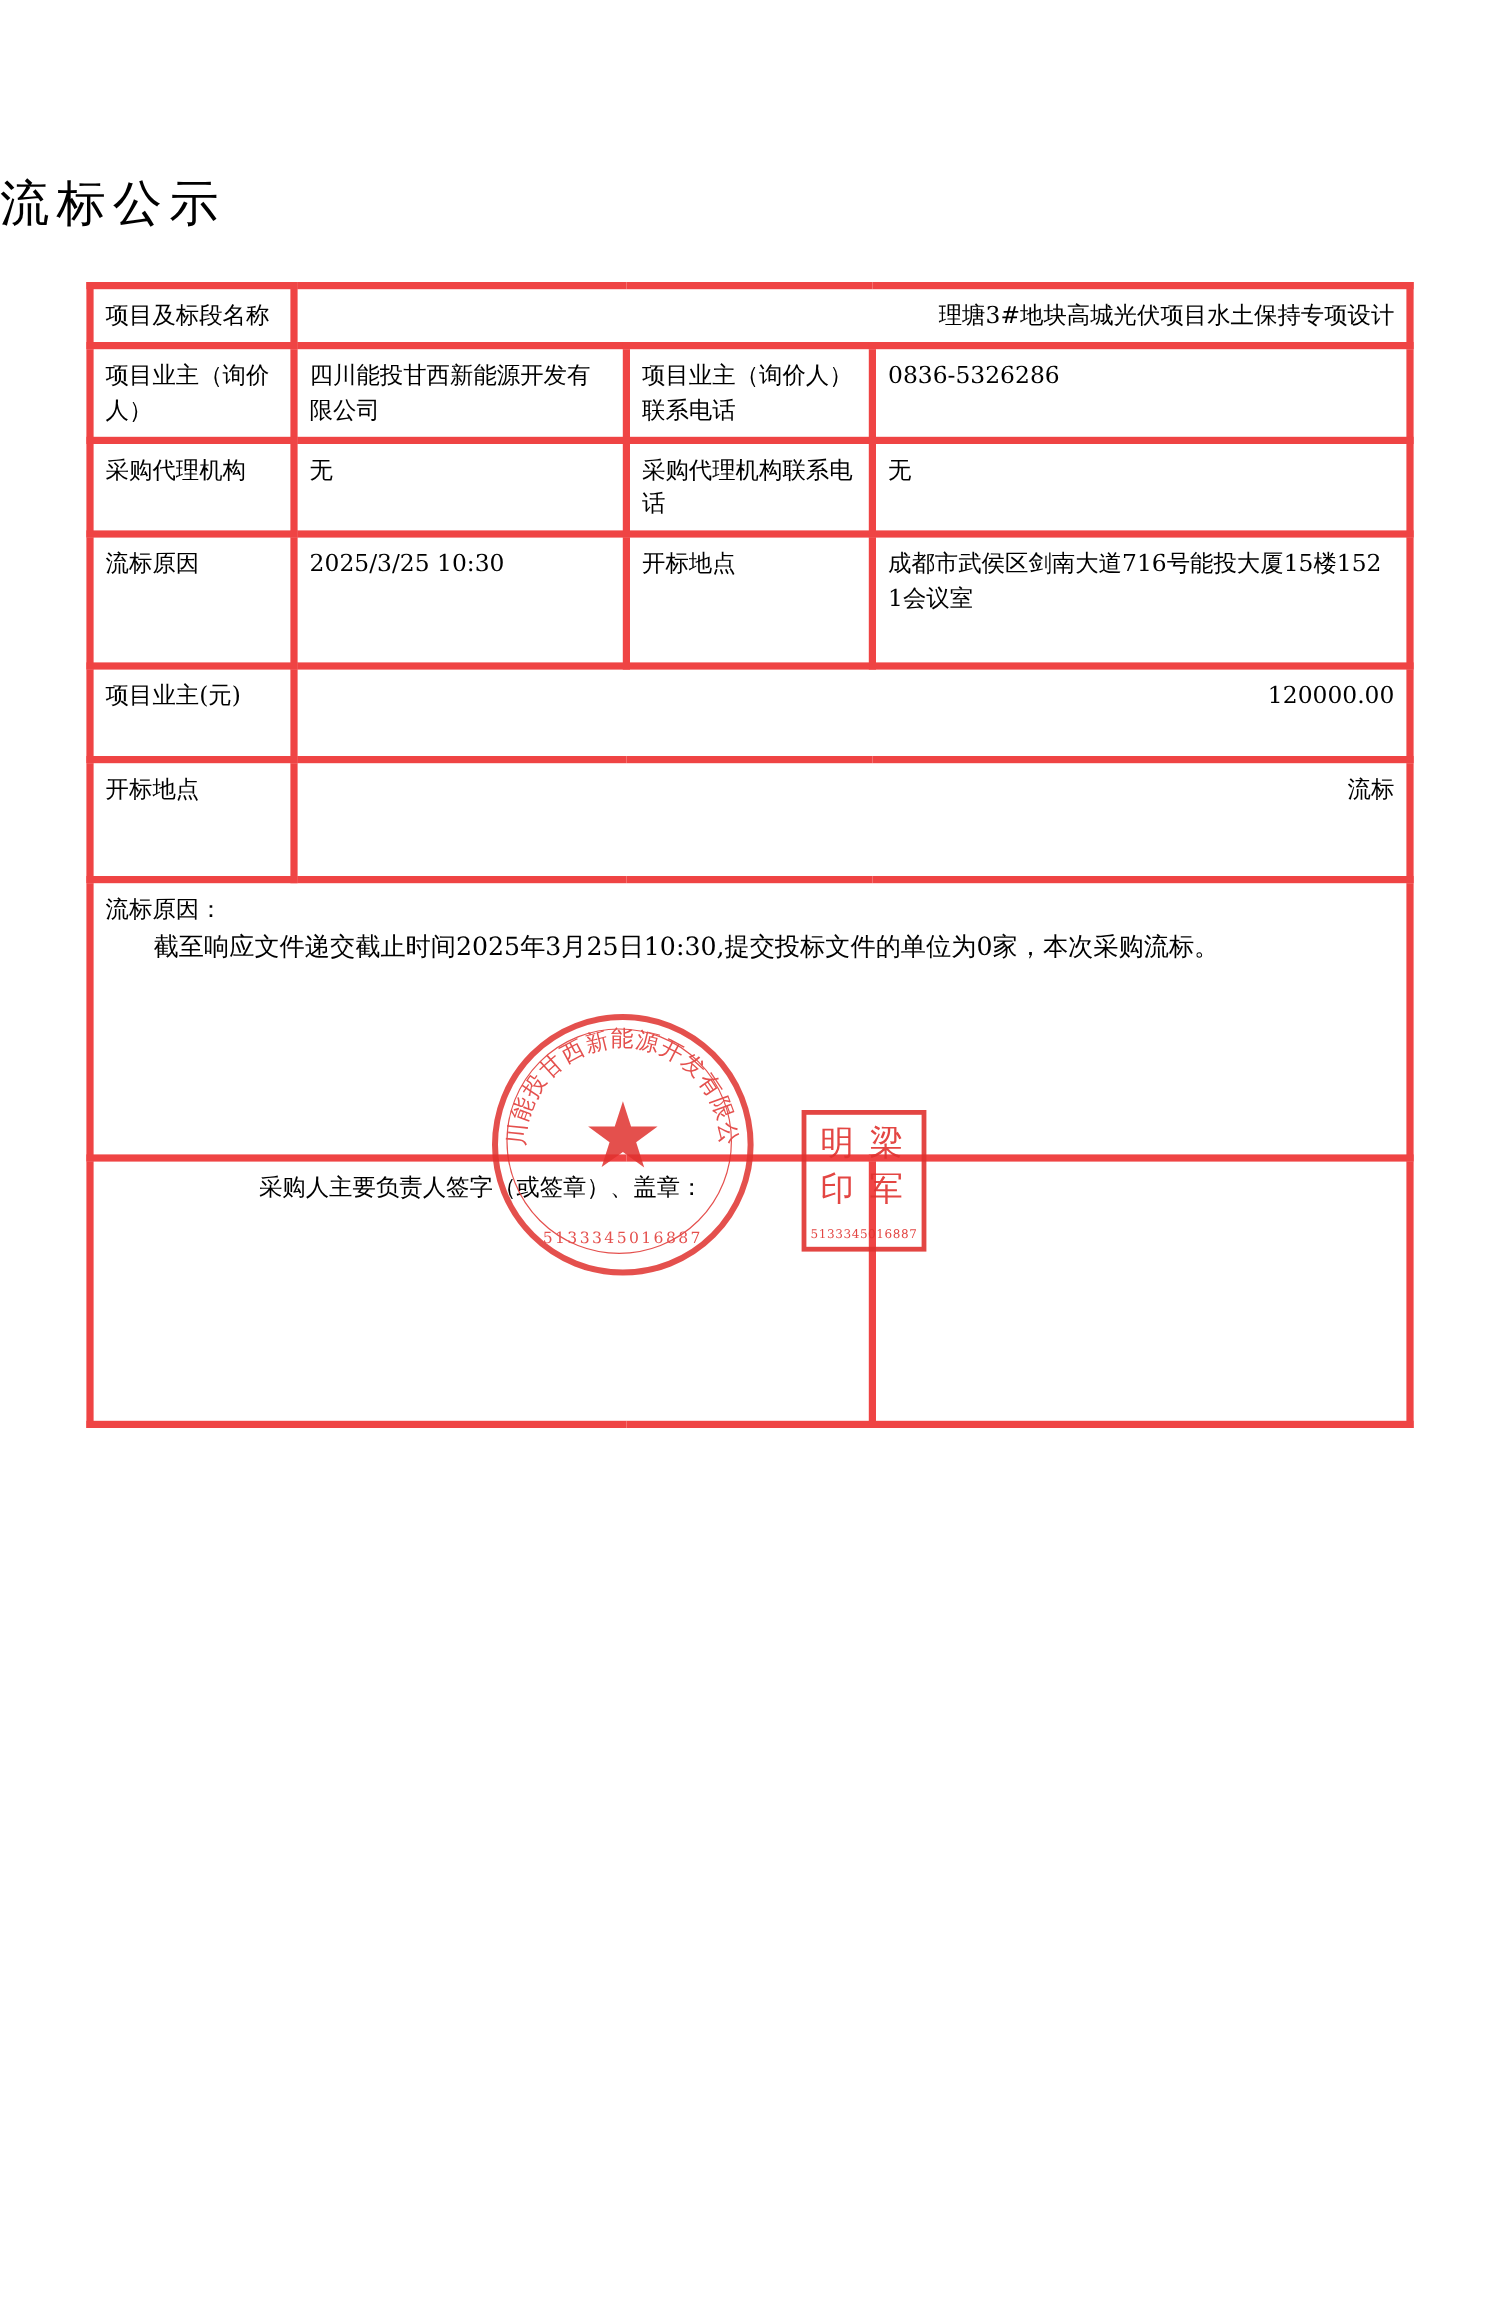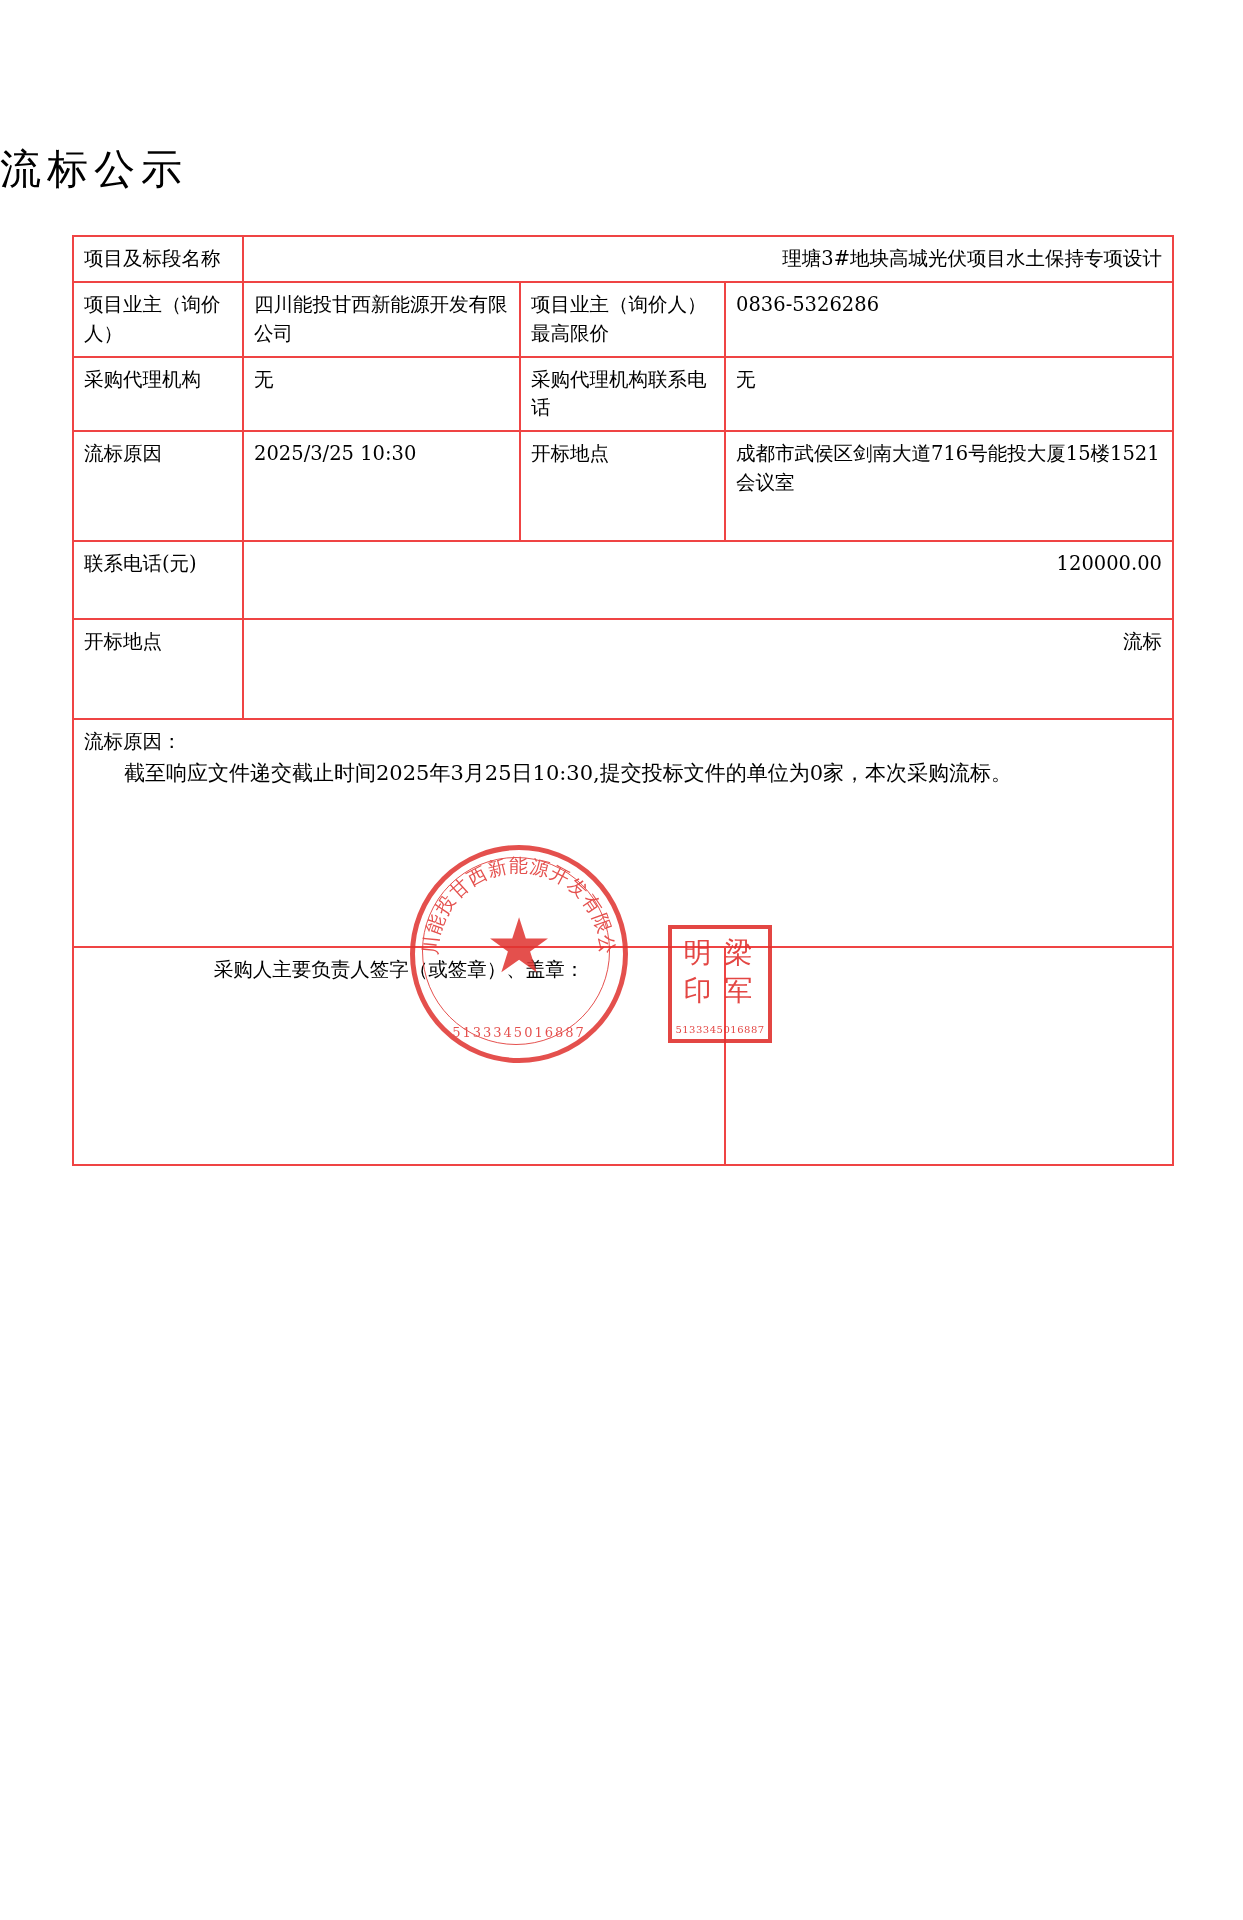--- a/index.html
+++ b/index.html
@@ -35,21 +35,21 @@
   }
   table.main {
     position: absolute;
     left: 72px;
     top: 235px;
     width: 1100px;
     border-collapse: collapse;
     table-layout: fixed;
   }
   table.main td {
-    border: 2px solid #ef4444;
+    border: 6px solid #ef4444;
     font-size: 19.5px;
     line-height: 1.45;
     padding: 8px 10px;
     vertical-align: top;
     font-family: "DejaVu Serif", "Liberation Serif", serif;
     word-break: break-all;
   }
   td.label {
     vertical-align: middle;
   }
@@ -186,37 +186,37 @@
       <col style="width:448px">
     </colgroup>
     <tbody>
       <tr>
         <td class="label">项目及标段名称</td>
         <td class="center" colspan="3">理塘3#地块高城光伏项目水土保持专项设计</td>
       </tr>
       <tr>
         <td class="label">项目业主（询价人）</td>
         <td>四川能投甘西新能源开发有限公司</td>
-        <td>项目业主（询价人）最高限价</td>
+        <td>项目业主（询价人）联系电话</td>
         <td class="midleft">0836-5326286</td>
       </tr>
       <tr>
         <td class="label">采购代理机构</td>
         <td>无</td>
         <td>采购代理机构联系电话</td>
         <td class="midleft">无</td>
       </tr>
       <tr style="height:110px">
         <td class="label">流标原因</td>
         <td class="midleft">2025/3/25 10:30</td>
         <td class="midleft">开标地点</td>
         <td>成都市武侯区剑南大道716号能投大厦15楼1521会议室</td>
       </tr>
       <tr style="height:78px">
-        <td class="label">联系电话(元)</td>
+        <td class="label">项目业主(元)</td>
         <td class="center" colspan="3">120000.00</td>
       </tr>
       <tr style="height:100px">
         <td class="label">开标地点</td>
         <td class="center" colspan="3">流标</td>
       </tr>
       <tr>
         <td class="reason-cell" colspan="4">
           <div class="reason-title">流标原因：</div>
           <div class="reason-body">截至响应文件递交截止时间2025年3月25日10:30,提交投标文件的单位为0家，本次采购流标。</div>

